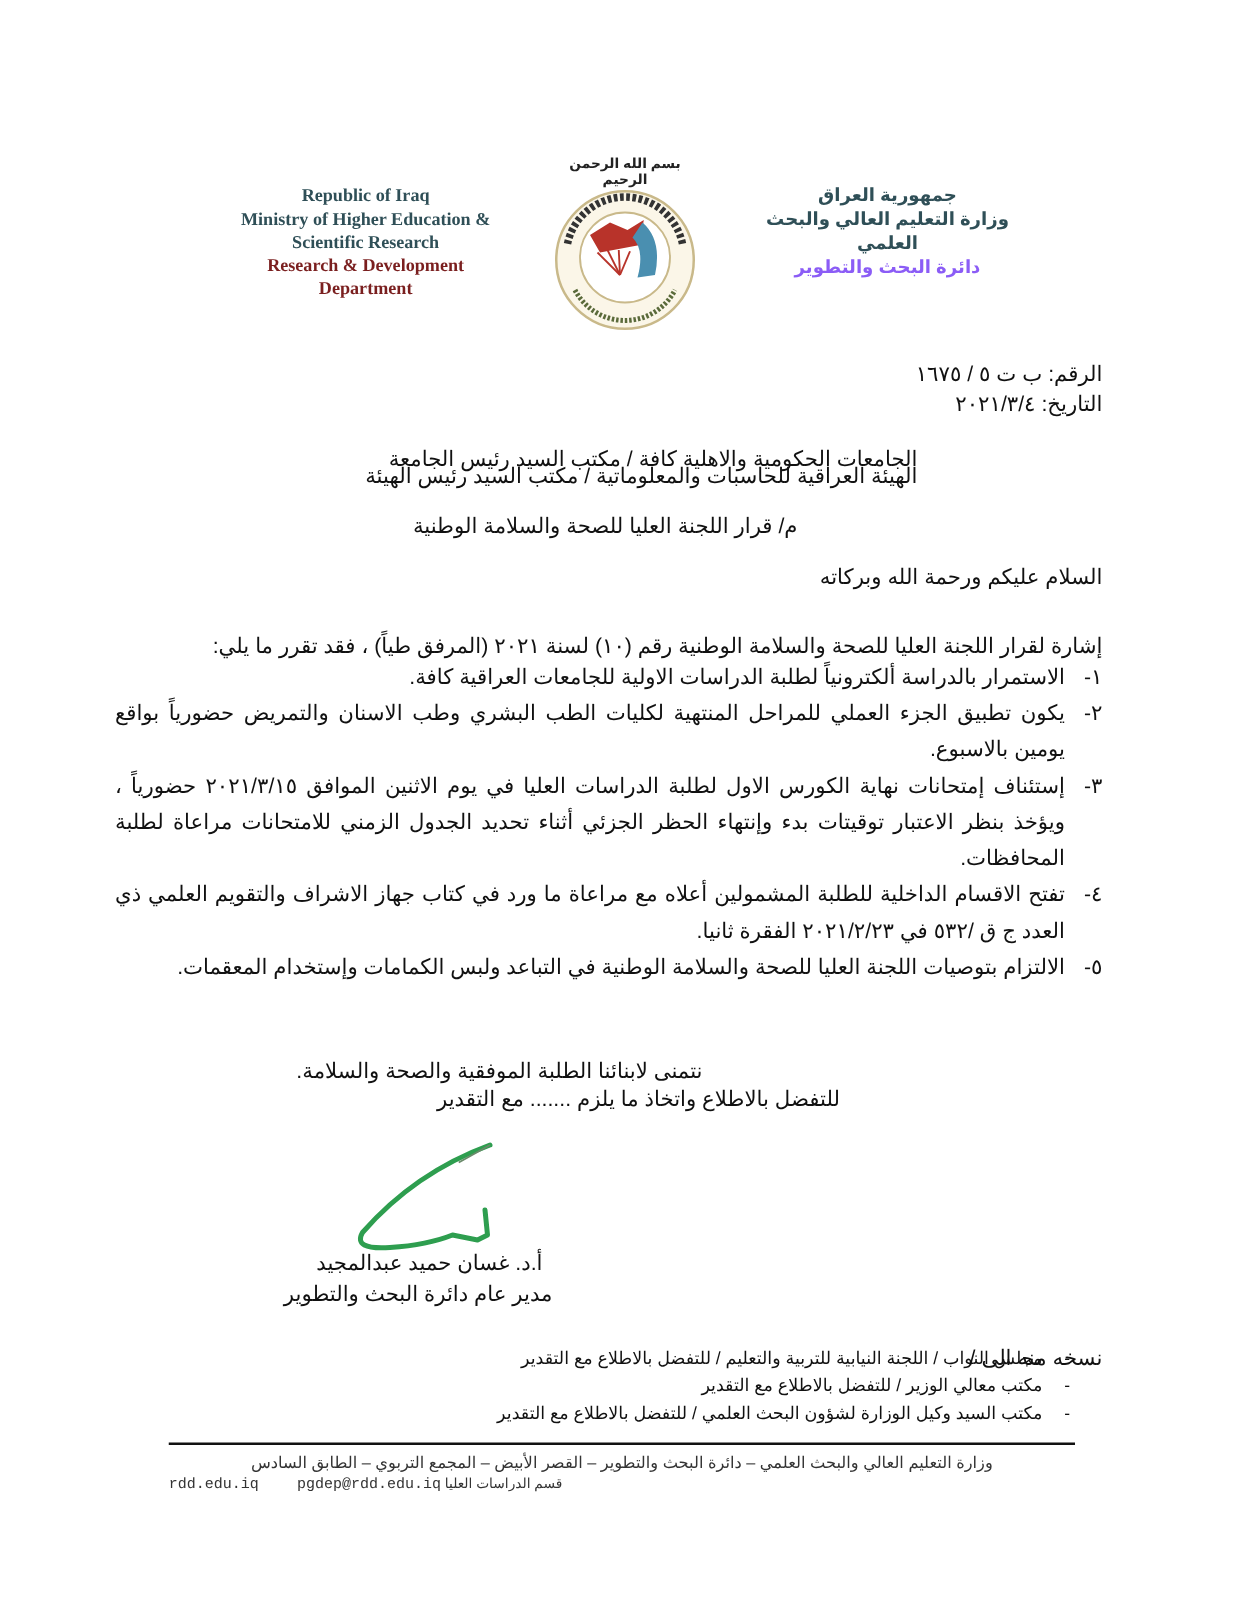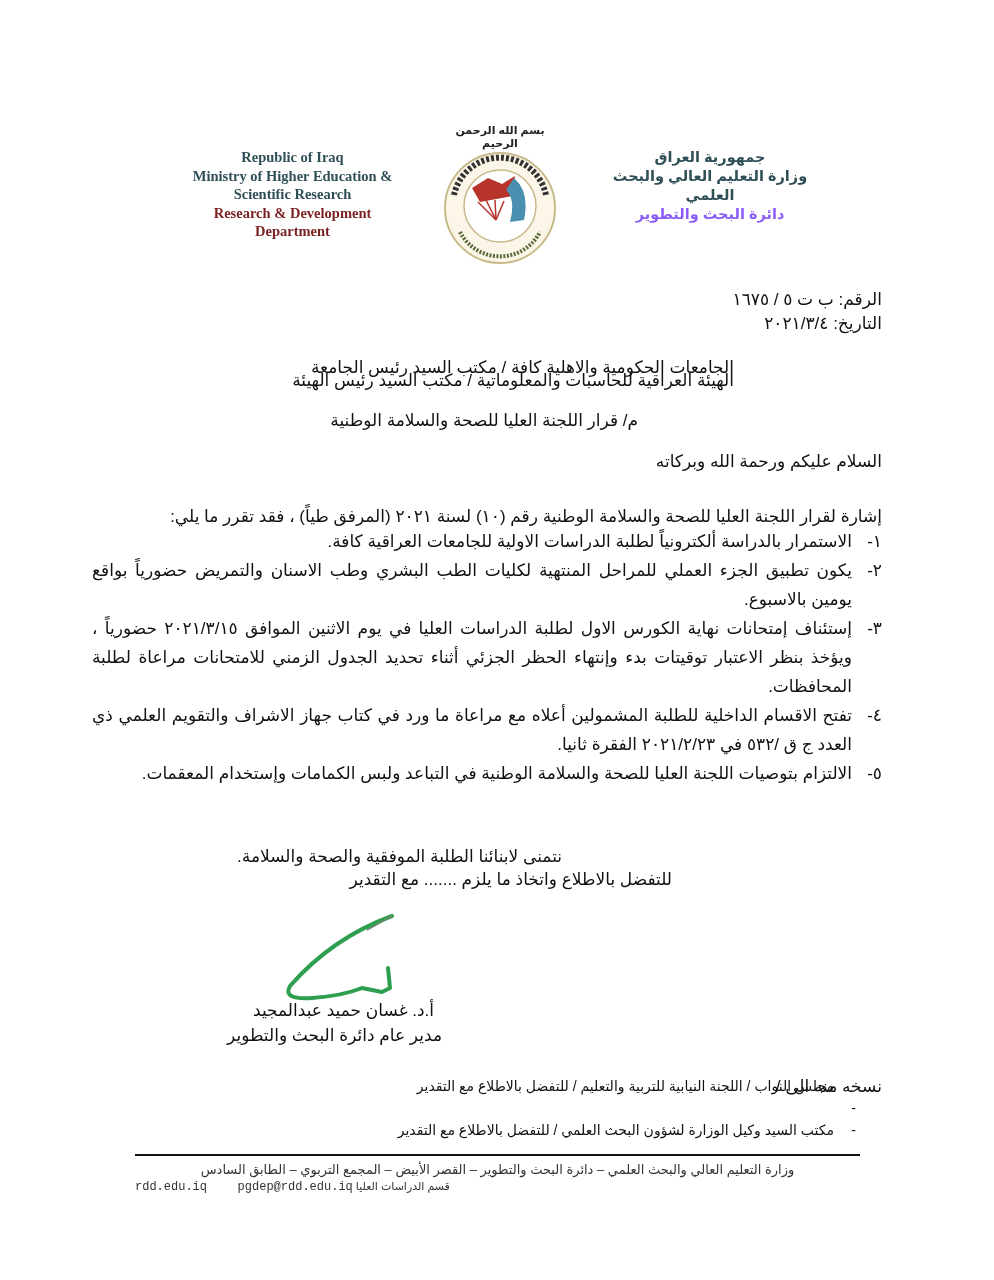--- a/index.html
+++ b/index.html
@@ -146,20 +146,21 @@
 <div class="abs rtl t sig-title">مدير عام دائرة البحث والتطوير</div>
 
 <div class="abs rtl t cc-label">نسخه منه الى /</div>
 <div class="abs rtl cc-list">
   <div class="cc-item">
     <span class="dash">-</span>
     <span>مجلس النواب / اللجنة النيابية للتربية والتعليم / للتفضل بالاطلاع مع التقدير</span>
   </div>
   <div class="cc-item">
     <span class="dash">-</span>
+    <span>مكتب معالي الوزير / للتفضل بالاطلاع مع التقدير</span>
   </div>
   <div class="cc-item">
     <span class="dash">-</span>
     <span>مكتب السيد وكيل الوزارة لشؤون البحث العلمي / للتفضل بالاطلاع مع التقدير</span>
   </div>
 </div>
 
 <div class="abs sep"></div>
 <div class="abs footer1">وزارة التعليم العالي والبحث العلمي – دائرة البحث والتطوير – القصر الأبيض – المجمع التربوي – الطابق السادس</div>
 <div class="abs footer2">

